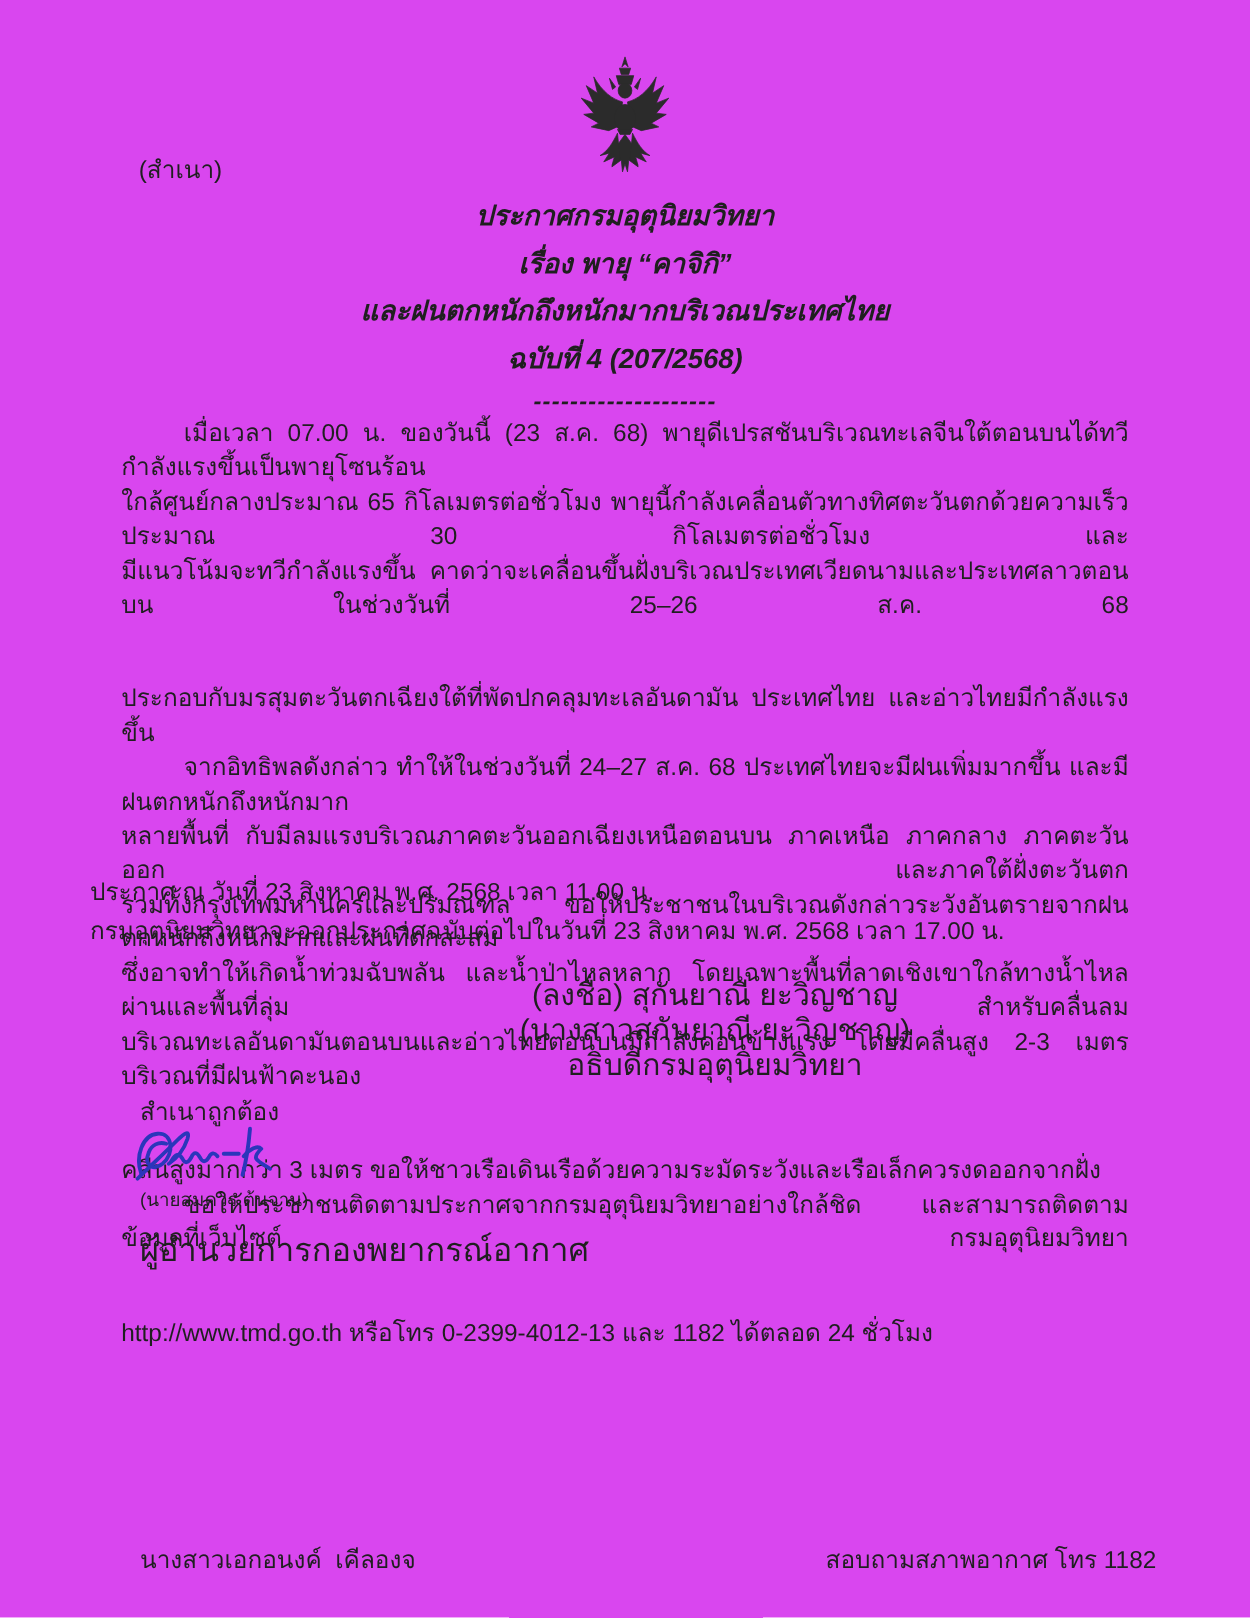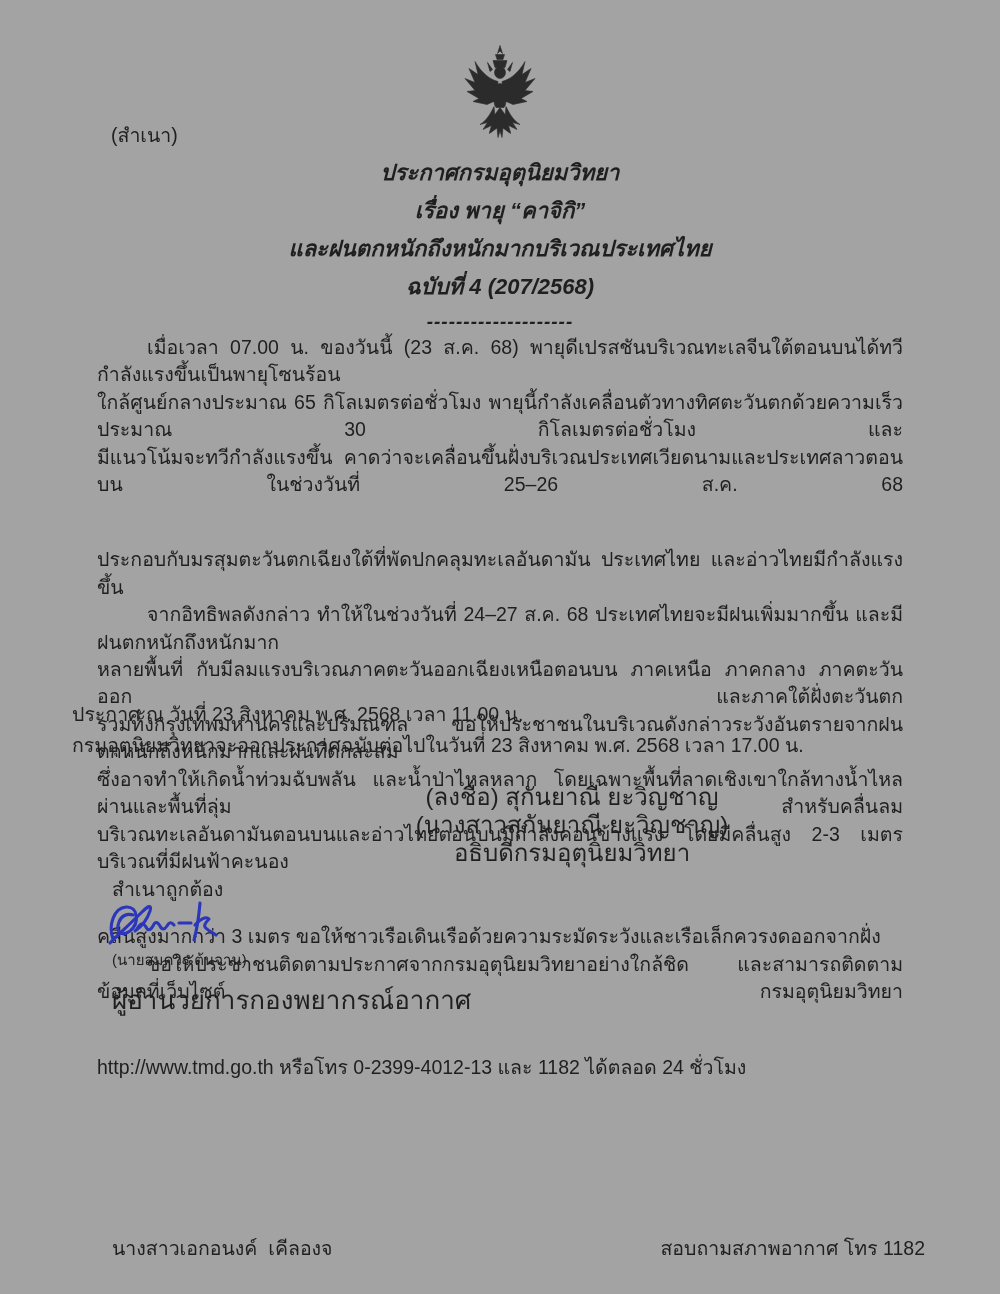--- a/index.html
+++ b/index.html
@@ -1,20 +1,20 @@
 <!DOCTYPE html>
 <html><head>
 <meta charset="utf-8">
 <style>
   * { margin:0; padding:0; box-sizing:border-box; }
   html,body { background:#ffffff; }
   #page {
     position:relative;
     width:1000px; height:1294px;
-    background:#a3a3a3;
+    background:#d946ef;
     font-family:"Liberation Sans","DejaVu Sans",sans-serif;
     color:#1f1f1f;
     overflow:hidden;
     margin:0 auto;
   }
   .copy-label {
     position:absolute; left:111px; top:120px;
     font-size:19.5px;
   }
   .emblem {

